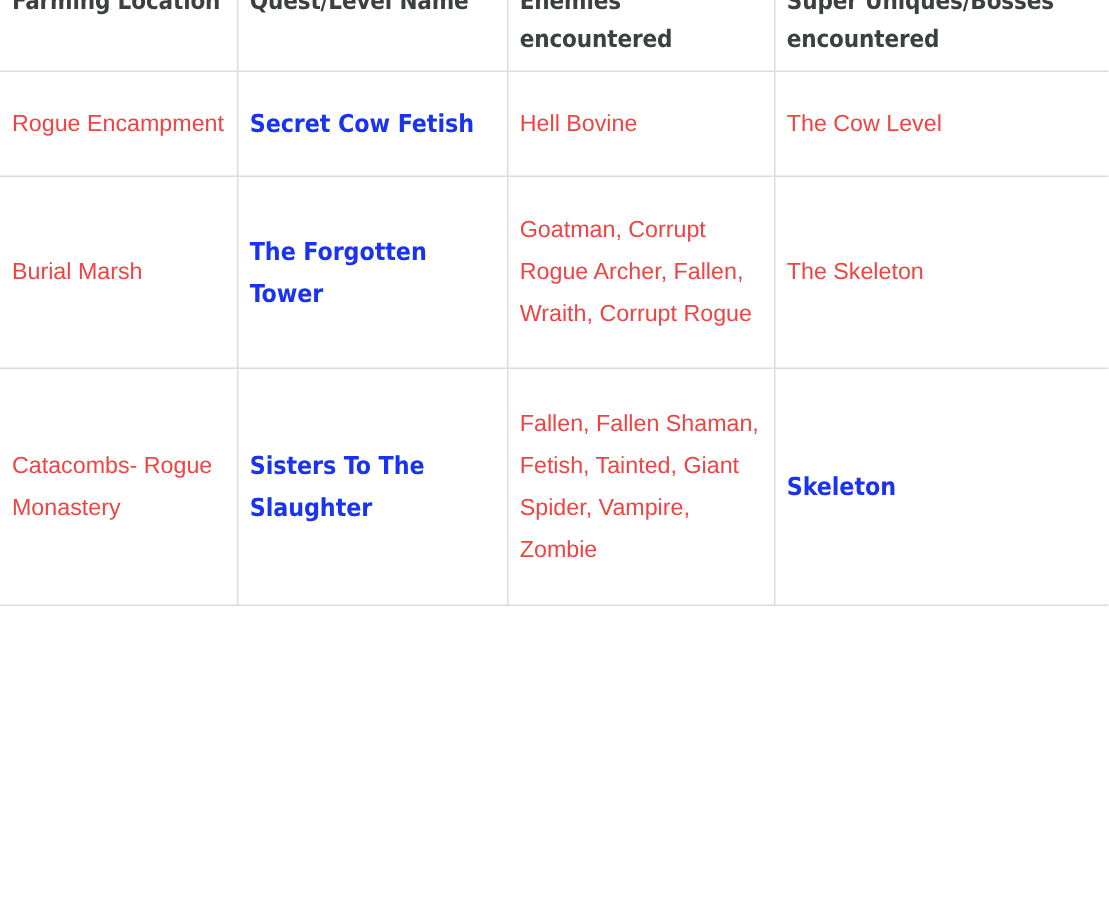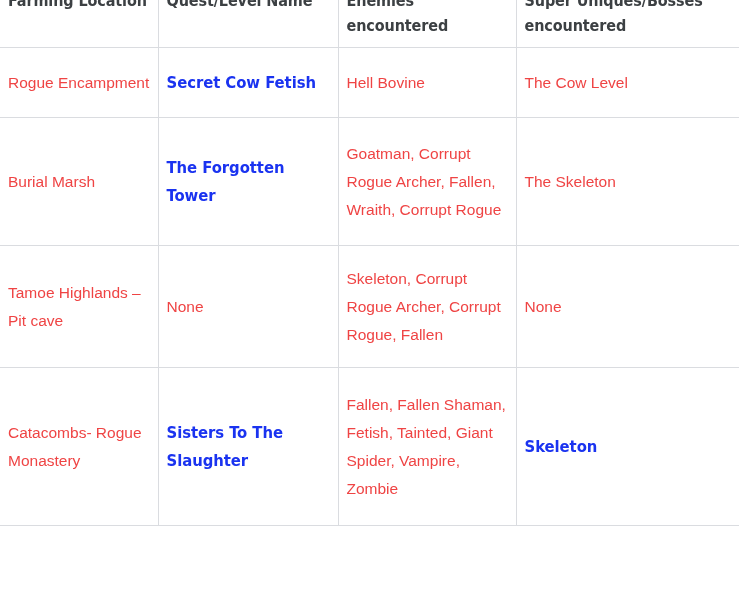--- a/index.html
+++ b/index.html
@@ -111,26 +111,20 @@
         <td class="quest-link">Secret Cow Fetish</td>
         <td class="plain">Hell Bovine</td>
         <td class="plain">The Cow Level</td>
       </tr>
       <tr class="row-h2">
         <td class="plain">Burial Marsh</td>
         <td class="quest-link">The Forgotten Tower</td>
         <td class="plain">Goatman, Corrupt Rogue Archer, Fallen, Wraith, Corrupt Rogue</td>
         <td class="plain">The Skeleton</td>
       </tr>
-      <tr class="row-h4">
-        <td class="plain">Tamoe Highlands – Pit cave</td>
-        <td class="plain">None</td>
-        <td class="plain">Skeleton, Corrupt Rogue Archer, Corrupt Rogue, Fallen</td>
-        <td class="plain">None</td>
-      </tr>
       <tr class="row-h5">
         <td class="plain">Catacombs- Rogue Monastery</td>
         <td class="quest-link">Sisters To The Slaughter</td>
         <td class="plain">Fallen, Fallen Shaman, Fetish, Tainted, Giant Spider, Vampire, Zombie</td>
         <td class="boss-link">Skeleton</td>
       </tr>
     </tbody>
   </table>
 </div>
 

